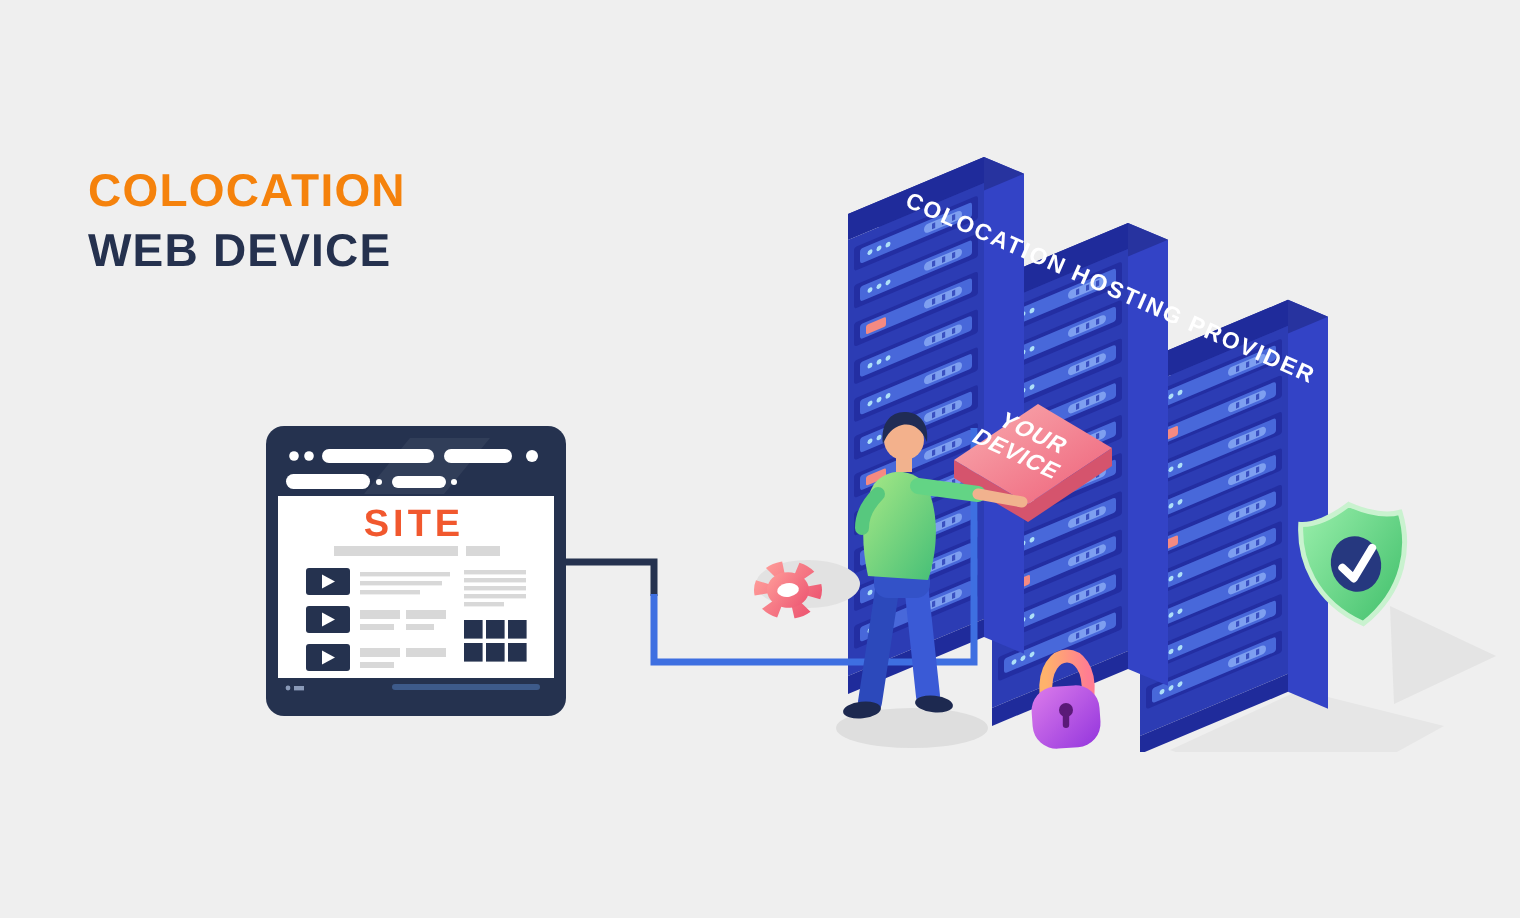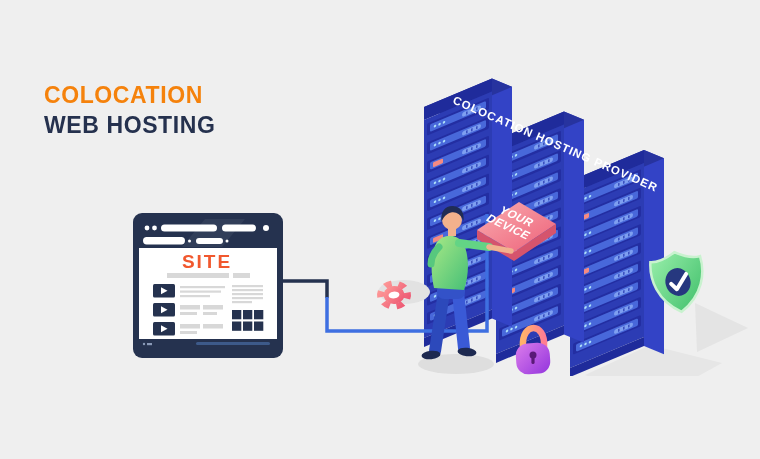--- a/index.html
+++ b/index.html
@@ -10,21 +10,21 @@
   svg{position:absolute;left:0;top:0;}
   text{font-family:"Liberation Sans",sans-serif;}
 </style>
 </head>
 <body>
 
 <div class="canvas" style="background: rgb(239, 239, 239);">
 
   <div class="title-block">
     <div class="title-line" style="color: rgb(245, 130, 12);">COLOCATION</div>
-    <div class="title-line" style="color: rgb(37, 49, 78);">WEB HOSTING</div>
+    <div class="title-line" style="color: rgb(37, 49, 78);">WEB DEVICE</div>
   </div>
 
   <svg width="760" height="459" viewBox="0 0 760 459">
     <defs>
       <linearGradient id="gShirt" x1="0" y1="0" x2="1" y2="1">
         <stop offset="0" stop-color="#a9e986"></stop>
           <stop offset="1" stop-color="#45bf77"></stop>
       </linearGradient>
       <linearGradient id="gTile" x1="0" y1="0" x2="1" y2="1">
         <stop offset="0" stop-color="#f9adb0"></stop>

